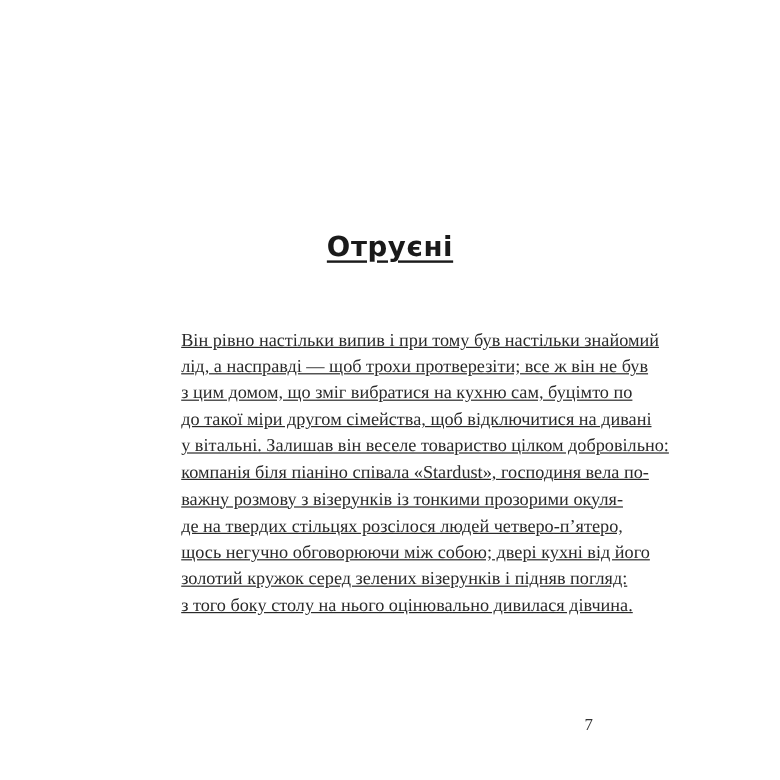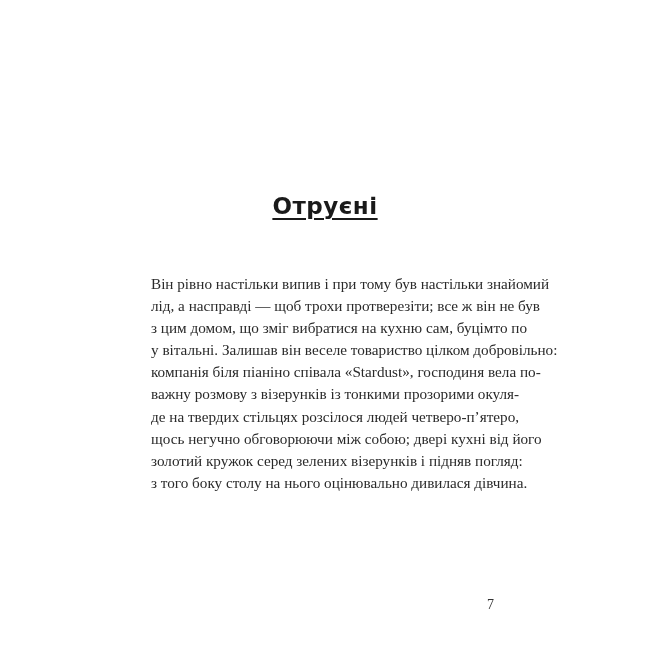--- a/index.html
+++ b/index.html
@@ -9,39 +9,40 @@
       position: absolute; left: 0; top: 193px; width: 650px; text-align: center;
       font-family: "DejaVu Sans", sans-serif; font-size: 23px; font-weight: bold;
       color: #1a1a1a; letter-spacing: 0.5px;
     }
     .title span { text-decoration: underline; text-decoration-thickness: 2px; text-underline-offset: 4px; }
     .body-text {
       position: absolute; left: 151px; top: 273px; width: 350px;
       font-family: "Liberation Serif", serif; font-size: 15.2px; line-height: 22.1px;
       color: #2a2a2a;
     }
-    .line { display: block; white-space: nowrap; text-align: justify; text-align-last: justify; height: 22.1px; }
+    .line { display: block; white-space: nowrap; text-align: justify; text-align-last: justify; height: 22.1px; text-decoration: underline; }
     .line.last { text-align-last: justify; }
     .page-number {
       position: absolute; left: 487px; top: 597px;
       font-family: "Liberation Serif", serif; font-size: 14px; color: #333333;
     }
   </style>
 </head>
 <body>
 
 <div class="page">
   <div class="title">
     <span>Отруєні</span>
   </div>
 
   <div class="body-text">
     <span class="line">Він рівно настільки випив і при тому був настільки знайомий</span>
     <span class="line">лід, а насправді — щоб трохи протверезіти; все ж він не був</span>
     <span class="line">з цим домом, що зміг вибратися на кухню сам, буцімто по</span>
+    <span class="line">до такої міри другом сімейства, щоб відключитися на дивані</span>
     <span class="line">у вітальні. Залишав він веселе товариство цілком добровільно:</span>
     <span class="line">компанія біля піаніно співала «Stardust», господиня вела по-</span>
     <span class="line">важну розмову з візерунків із тонкими прозорими окуля-</span>
     <span class="line">де на твердих стільцях розсілося людей четверо-п’ятеро,</span>
     <span class="line">щось негучно обговорюючи між собою; двері кухні від його</span>
     <span class="line">золотий кружок серед зелених візерунків і підняв погляд:</span>
     <span class="line last">з того боку столу на нього оцінювально дивилася дівчина.</span>
   </div>
 
   <div class="page-number">7</div>

